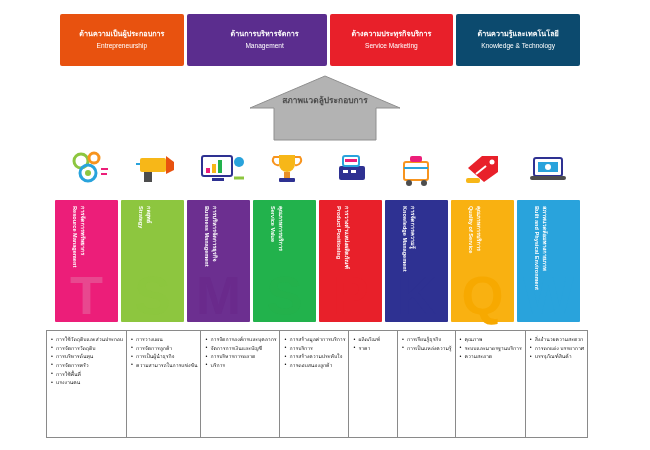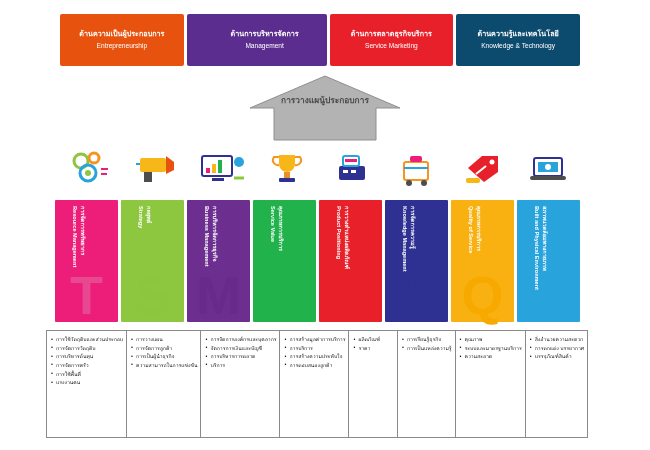--- a/index.html
+++ b/index.html
@@ -80,35 +80,35 @@
   <div class="top-bars">
     <div class="top-bar" id="tb0" style="background: rgb(232, 82, 15);">
       <div class="th">ด้านความเป็นผู้ประกอบการ</div>
       <div class="en">Entrepreneurship</div>
     </div>
     <div class="top-bar" id="tb1" style="background: rgb(91, 45, 142); padding-left: 19px;">
       <div class="th">ด้านการบริหารจัดการ</div>
       <div class="en">Management</div>
     </div>
     <div class="top-bar" id="tb2" style="background: rgb(232, 32, 42);">
-      <div class="th">ด้านการตลาดธุรกิจบริการ</div>
+      <div class="th">ด้างความประทุรกิจบริการ</div>
       <div class="en">Service Marketing</div>
     </div>
     <div class="top-bar" id="tb3" style="background: #0c4a6e;">
       <div class="th">ด้านความรู้และเทคโนโลยี</div>
       <div class="en">Knowledge &amp; Technology</div>
     </div>
   </div>
 
   <div class="arrow-wrap">
     <svg class="arrow-svg" width="250" height="68" viewBox="0 0 250 68">
       <polygon points="125,2 200,34 176,34 176,66 74,66 74,34 50,34" fill="#b3b3b3" stroke="#8f8f8f" stroke-width="1"></polygon>
     </svg>
     <div class="arrow-text">
-      <div>การวางแผนู้ประกอบการ</div>
+      <div>สภาพแวดลู้ประกอบการ</div>
     </div>
   </div>
 
   <div class="icon-row">
     <div class="icon-cell">
       <svg width="46" height="40" viewBox="0 0 46 40">
         <circle cx="13" cy="12" r="7" fill="none" stroke="#8dc63f" stroke-width="3"></circle>
         <circle cx="26" cy="9" r="5" fill="none" stroke="#f7941e" stroke-width="3"></circle>
         <circle cx="20" cy="24" r="8" fill="none" stroke="#29a3dc" stroke-width="3"></circle>
         <circle cx="20" cy="24" r="3" fill="#8dc63f"></circle>

